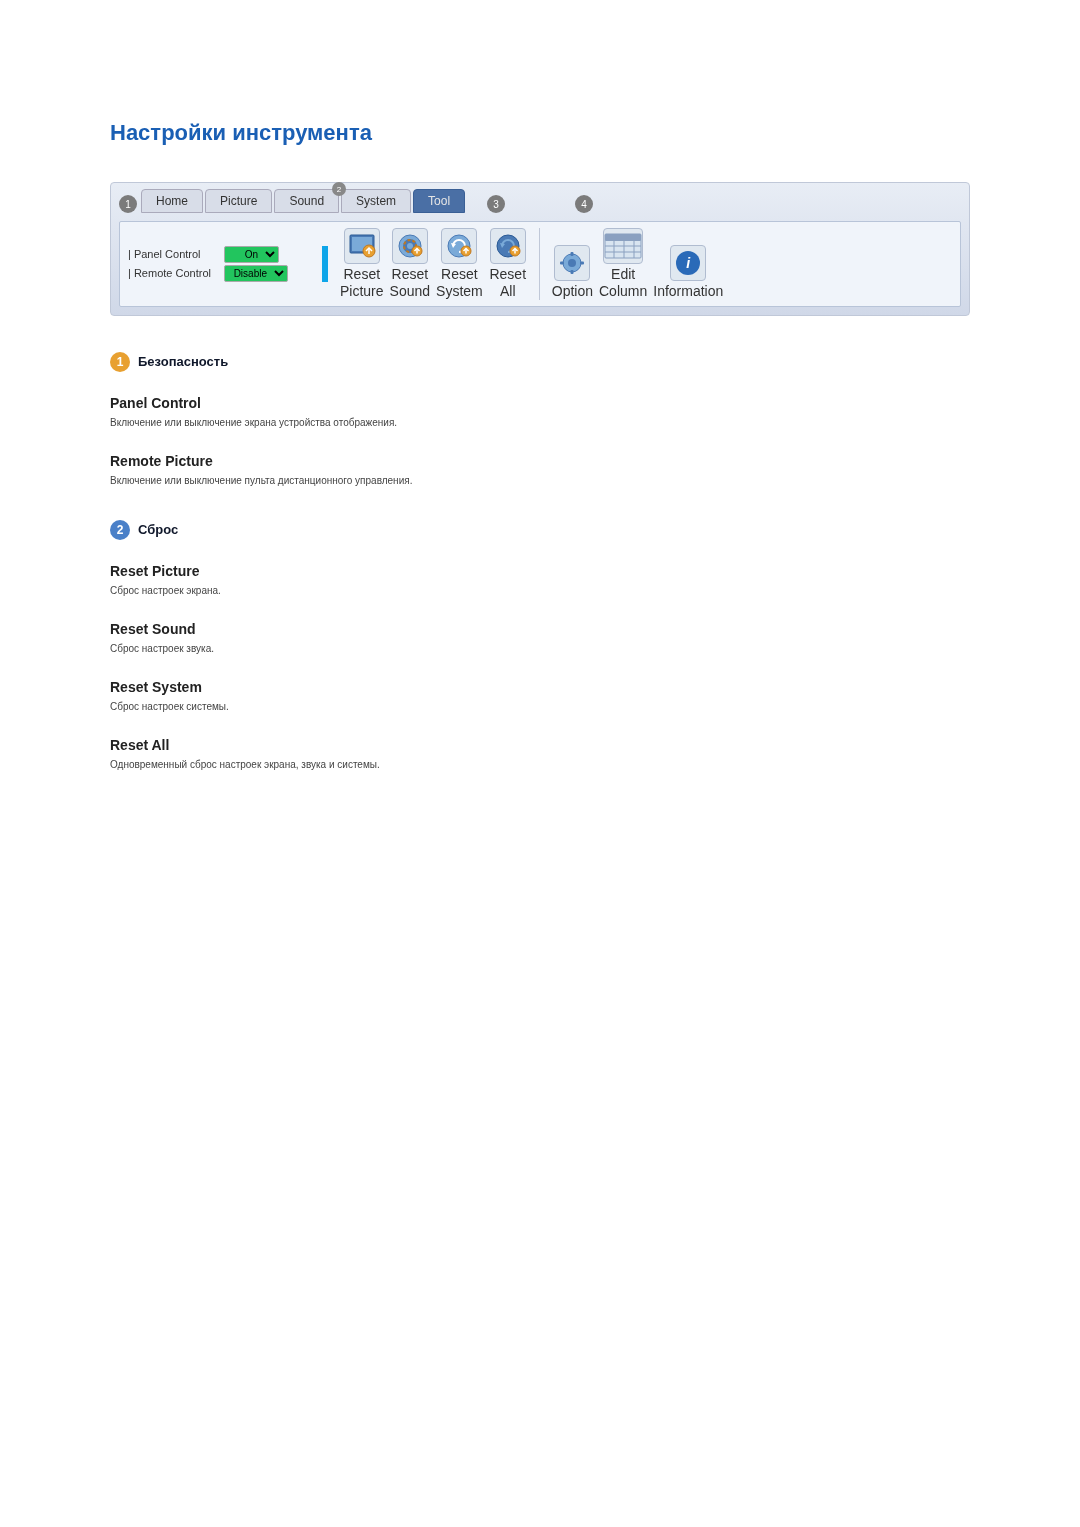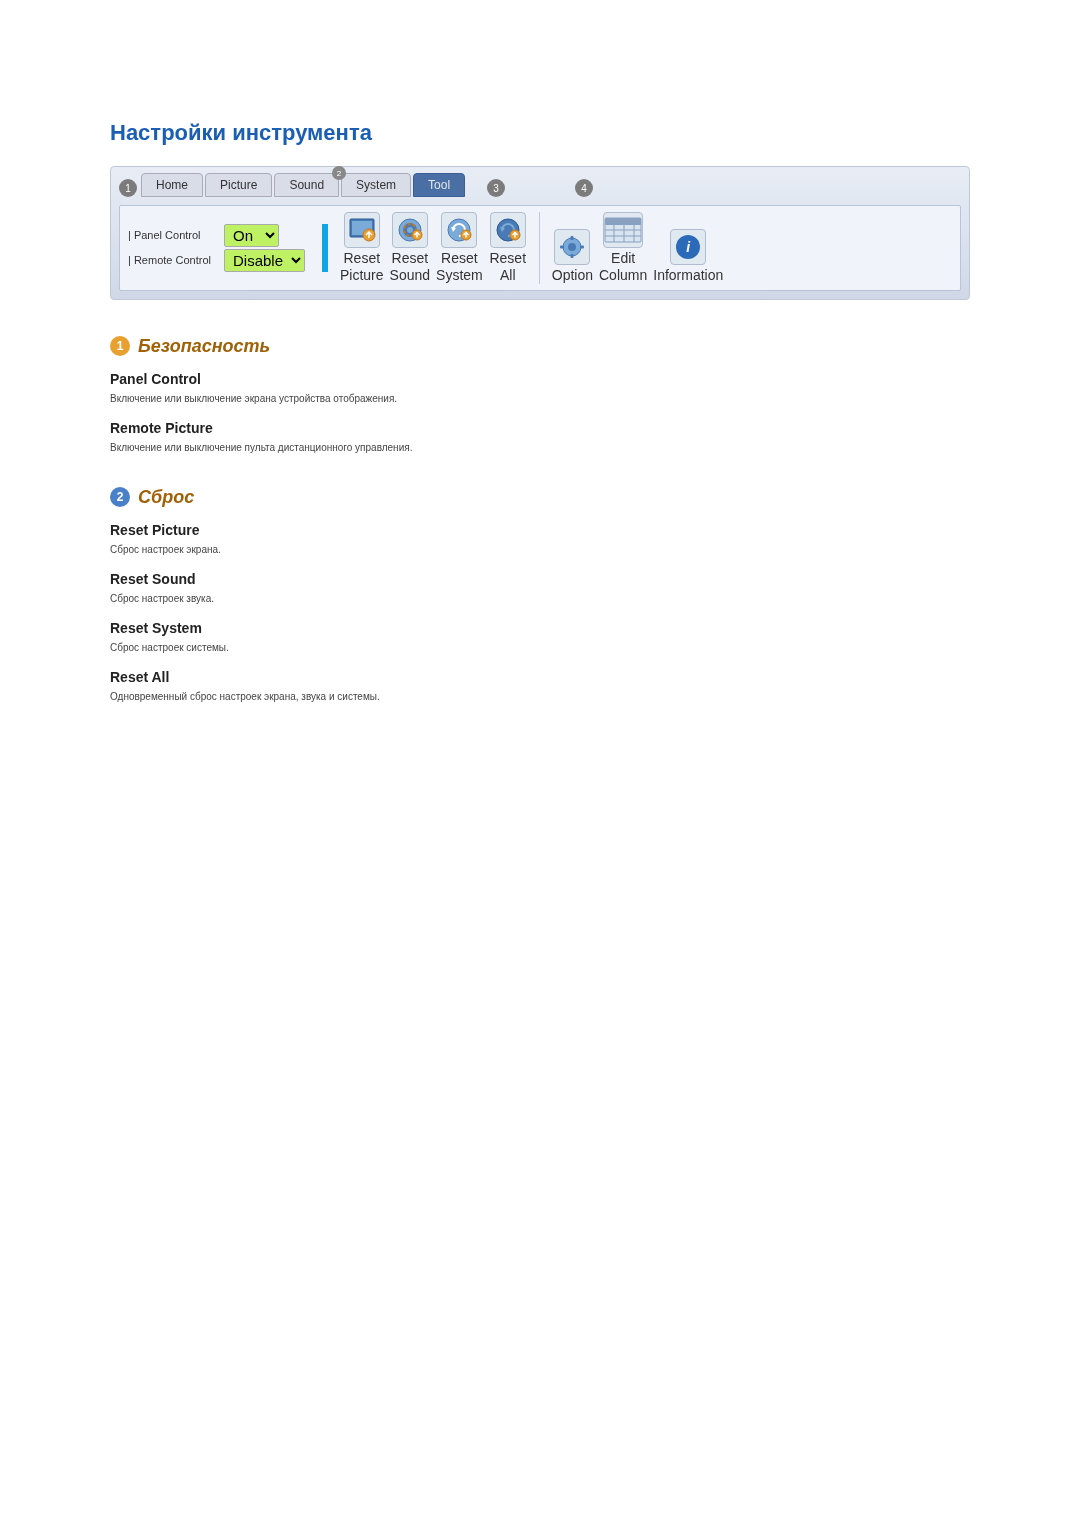--- a/index.html
+++ b/index.html
@@ -12,21 +12,21 @@
     }
 
     .page-wrapper {
       padding: 120px 110px 80px 110px;
     }
 
     .page-title {
       color: #1a5fb4;
       font-size: 22px;
       font-weight: bold;
-      margin-bottom: 20px;
+      margin-bottom: 36px;
     }
 
     
     .toolbar-container {
       border: 1px solid #c0c8d8;
       background: linear-gradient(180deg, #e8edf5 0%, #d0d8e8 100%);
       border-radius: 4px;
       padding: 6px 8px 8px 8px;
       margin-bottom: 36px;
       display: flex;
@@ -97,26 +97,27 @@
       font-size: 11px;
       color: #333;
     }
 
     .toolbar-label {
       min-width: 90px;
       font-size: 11px;
     }
 
     .toolbar-select {
-      font-size: 15px;
+      font-size: 10px;
       padding: 1px 4px;
       border: 1px solid #aaa;
-      background: #bef264;
+      background: #22c55e;
       border-radius: 2px;
       min-width: 55px;
+      text-align: right;
     }
 
     .toolbar-section-middle {
       display: flex;
       align-items: flex-end;
       gap: 6px;
       padding: 0 12px;
       border-right: 1px solid #c0c8d8;
     }
 
@@ -173,32 +174,31 @@
     
     .section-heading {
       display: flex;
       align-items: center;
       gap: 8px;
       margin-bottom: 12px;
       margin-top: 28px;
     }
 
     .section-heading-text {
-      color: #a16207;
-      font-size: 18px;
-      font-weight: bold;
-      font-style: italic;
+      color: #0f172a;
+      font-size: 13px;
+      font-weight: bold;
     }
 
     .subsection-title {
       font-size: 14px;
       font-weight: bold;
       color: #222;
       margin-bottom: 4px;
-      margin-top: 14px;
+      margin-top: 23px;
     }
 
     .subsection-desc {
       font-size: 10px;
       color: #444;
       margin-bottom: 6px;
       line-height: 1.5;
     }
 
     .icon-info {

